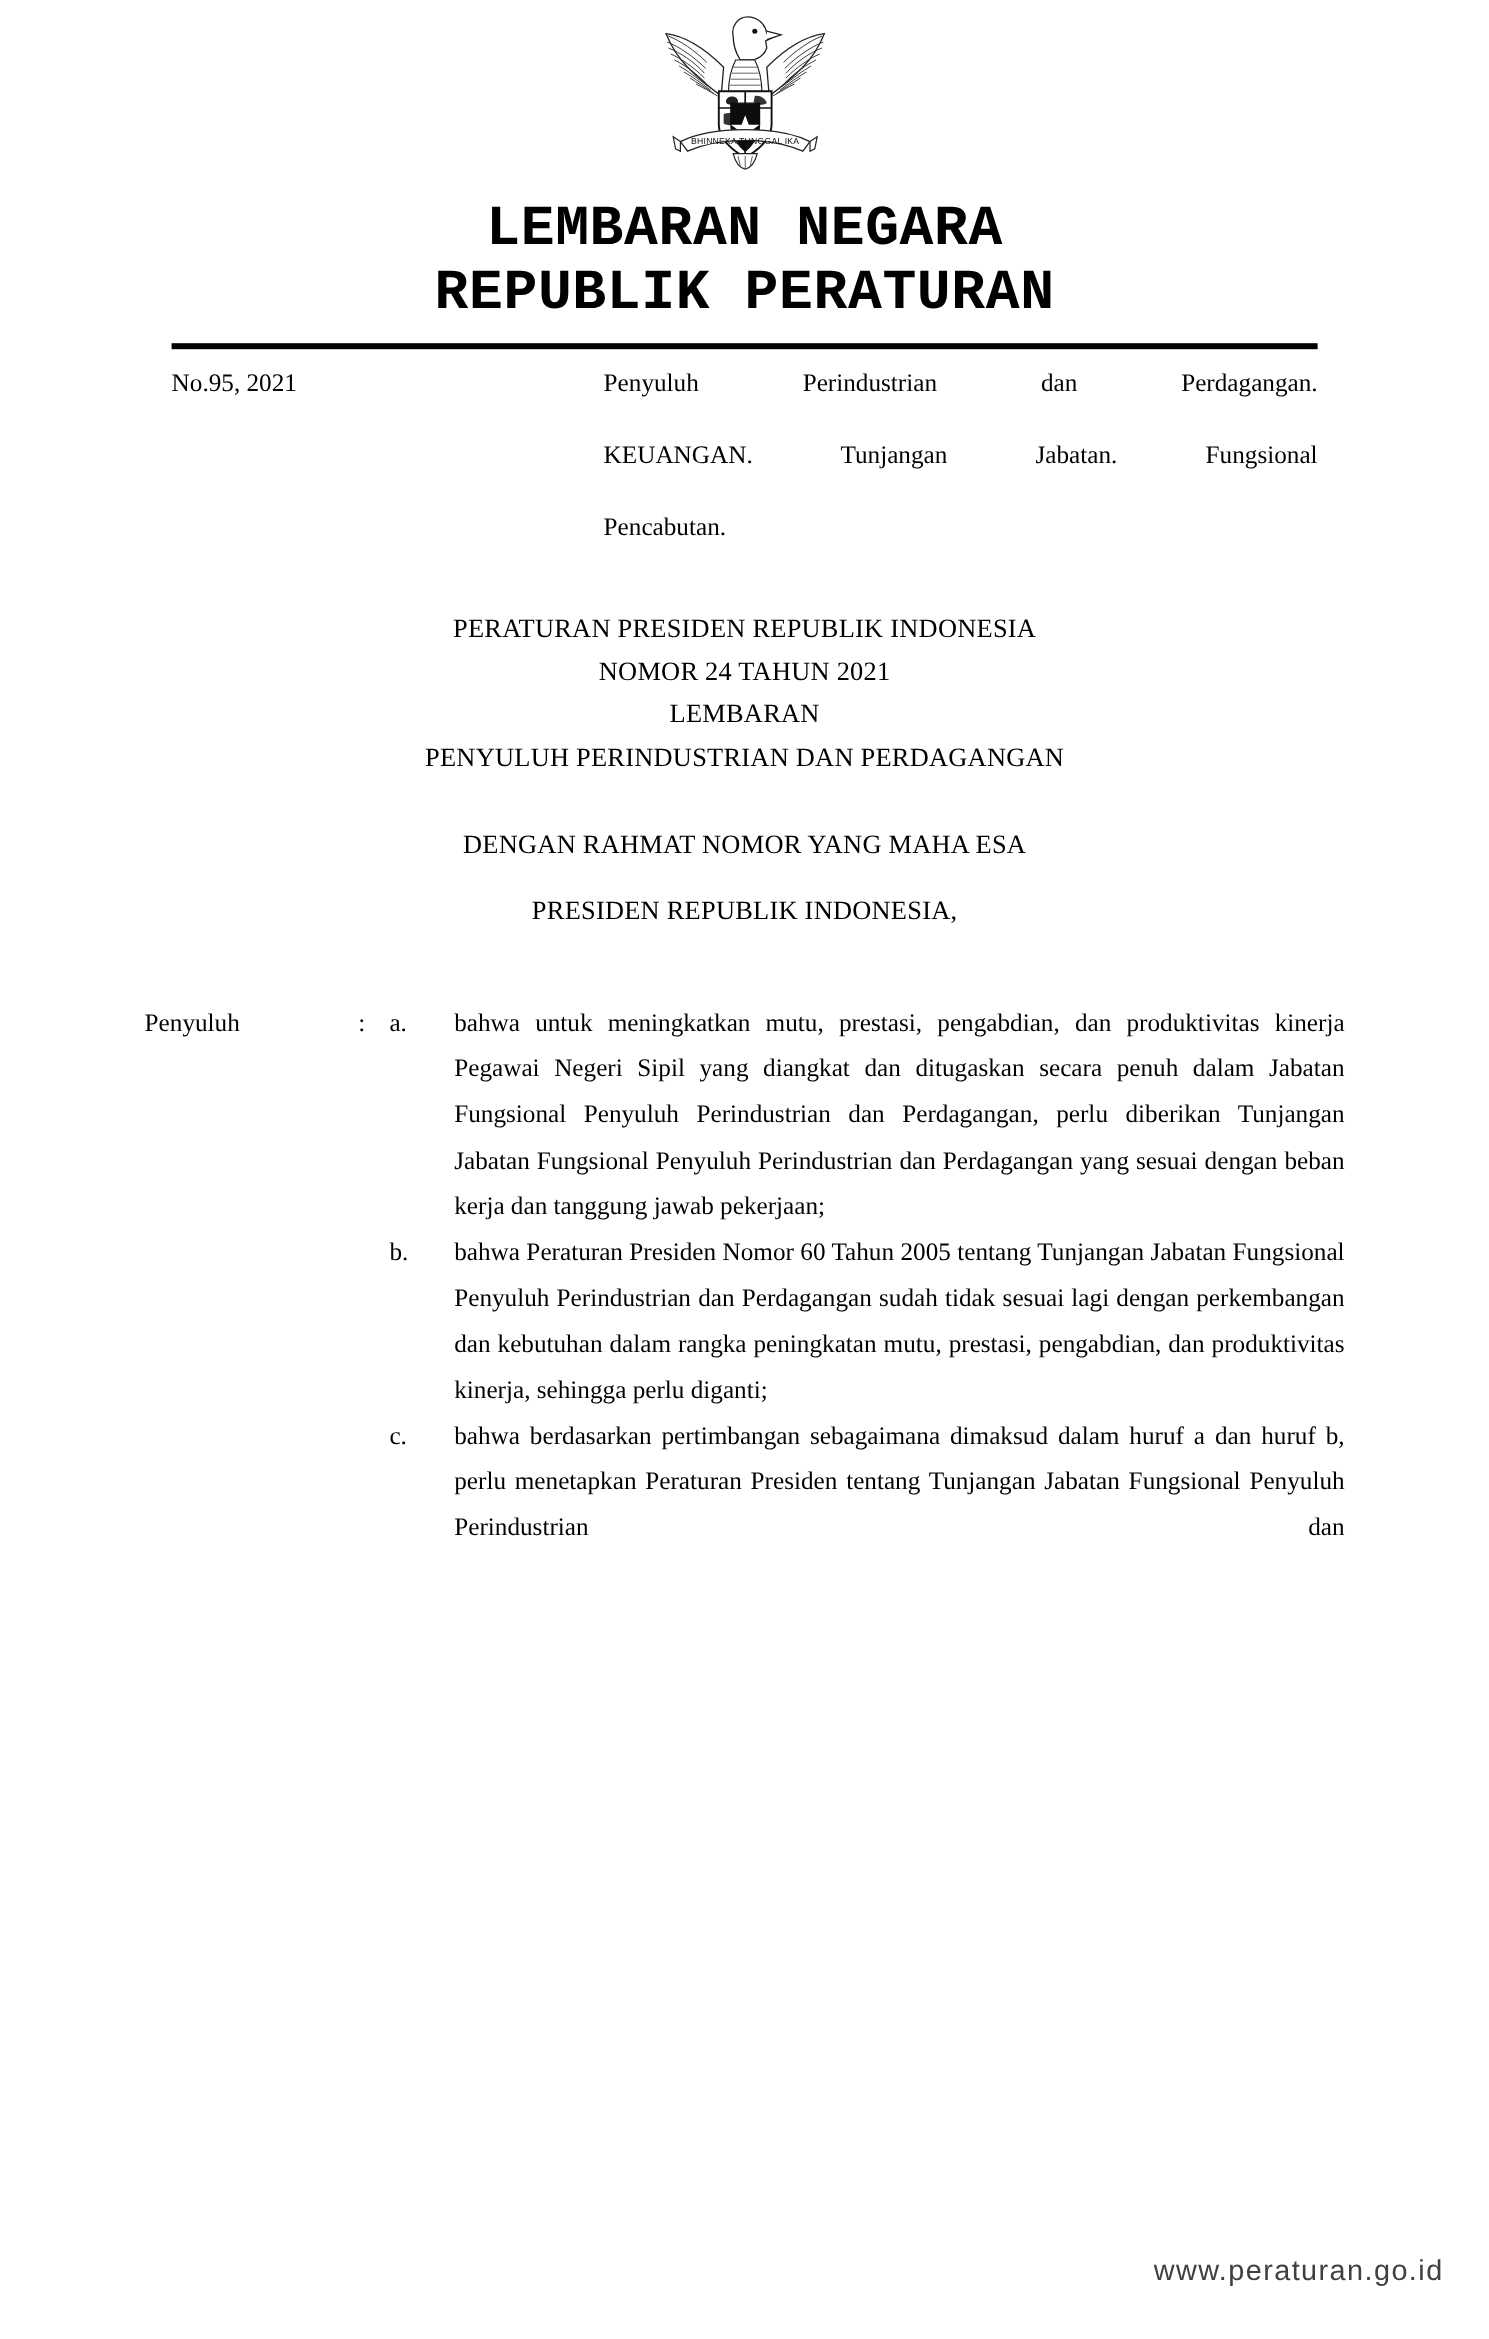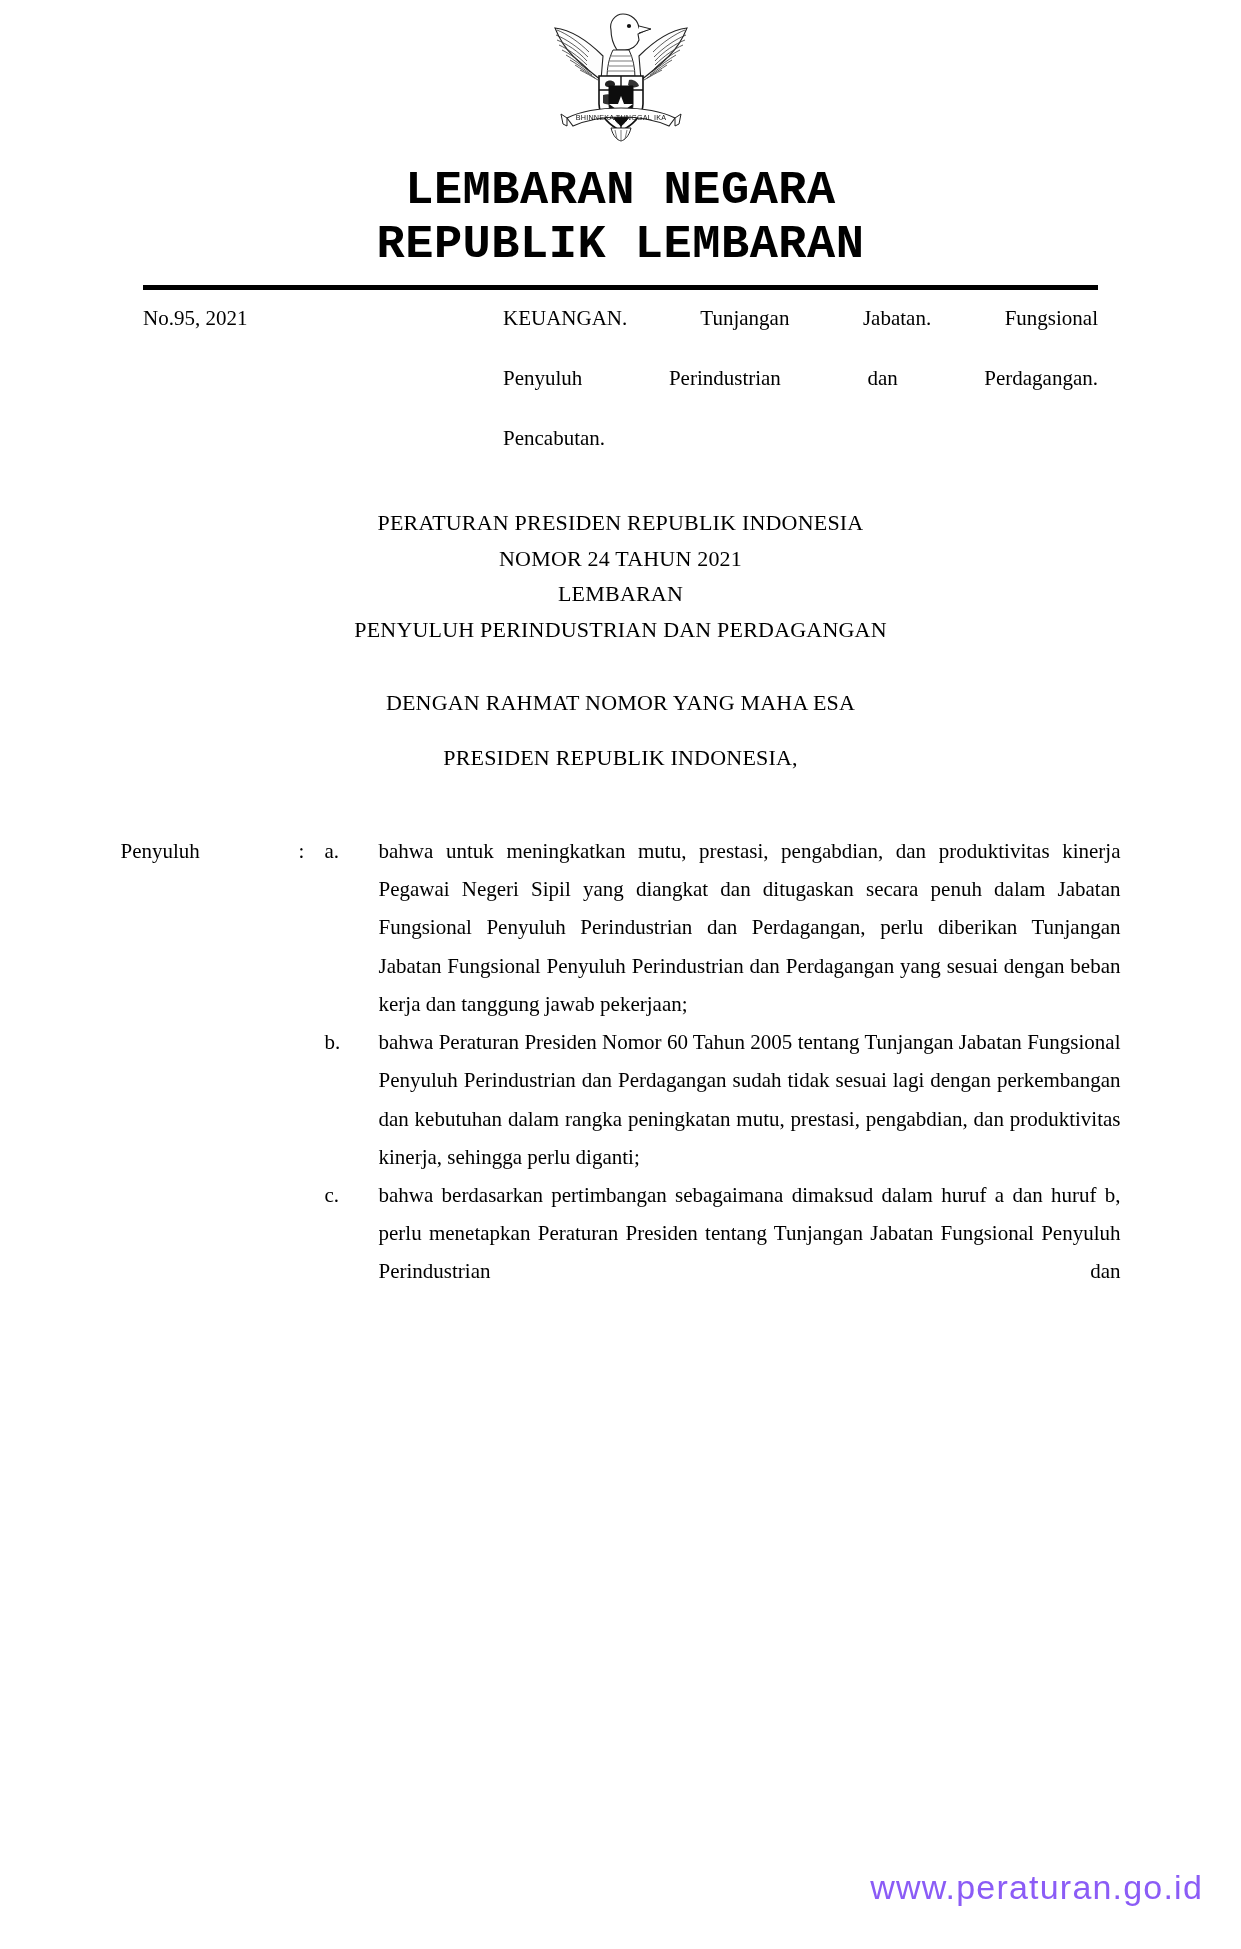--- a/index.html
+++ b/index.html
@@ -148,23 +148,23 @@
     display: inline-block;
     width: 100%;
   }
 
   
   .watermark {
     position: absolute;
     right: 38px;
     bottom: 42px;
     font-family: "Liberation Sans", "DejaVu Sans", sans-serif;
-    font-size: 34px;
+    font-size: 24px;
     letter-spacing: 1.2px;
-    color: #8b5cf6;
+    color: #404040;
     white-space: nowrap;
   }
 </style>
 </head>
 <body>
 
 <div class="page">
 
   <div class="emblem-wrap">
     <span class="emblem">
@@ -232,30 +232,30 @@
           <path d="M24 118 L18 114 L20 124 L24 126 Z" fill="#fff" stroke="#222" stroke-width="1"></path>
           <path d="M132 118 L138 114 L136 124 L132 126 Z" fill="#fff" stroke="#222" stroke-width="1"></path>
         </g>
         <text x="78" y="120" font-family="Liberation Sans, sans-serif" font-size="7.2" text-anchor="middle" fill="#111" letter-spacing="0.2">BHINNEKA TUNGGAL IKA</text>
       </svg>
     </span>
   </div>
 
   <div class="masthead">
     <div class="masthead-line">LEMBARAN NEGARA</div>
-    <div class="masthead-line">REPUBLIK LEMBARAN</div>
+    <div class="masthead-line">REPUBLIK PERATURAN</div>
   </div>
 
   <div class="rule"></div>
 
   <div class="meta-row">
     <div class="meta-no">No.95, 2021</div>
     <div class="meta-subject">
+      <span class="jline">Penyuluh Perindustrian dan Perdagangan.</span>
       <span class="jline">KEUANGAN. Tunjangan Jabatan. Fungsional</span>
-      <span class="jline">Penyuluh Perindustrian dan Perdagangan.</span>
       <span>Pencabutan.</span>
     </div>
   </div>
 
   <div class="title-block">
     <div class="title-line">PERATURAN PRESIDEN REPUBLIK INDONESIA</div>
     <div class="title-line">NOMOR 24 TAHUN 2021</div>
     <div class="title-line">LEMBARAN</div>
     <div class="title-line">PENYULUH PERINDUSTRIAN DAN PERDAGANGAN</div>
     <div class="title-gap-md"></div>

